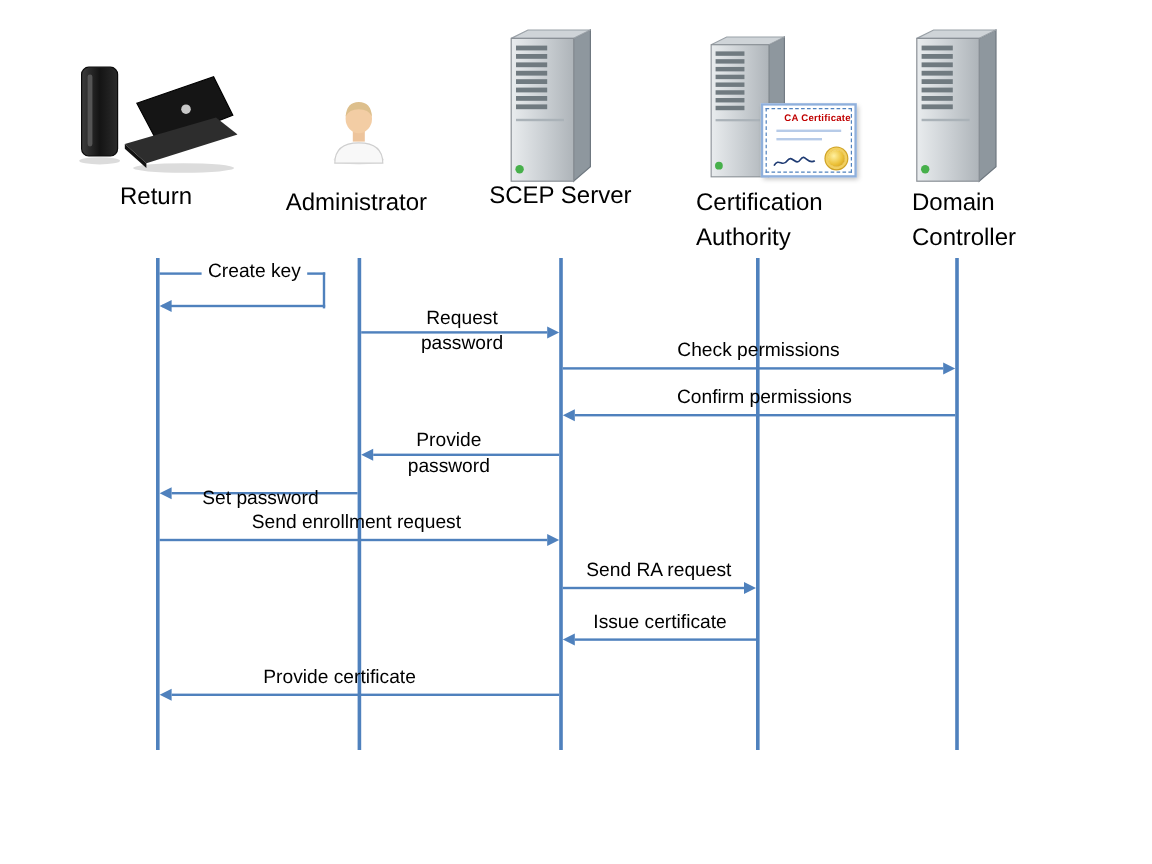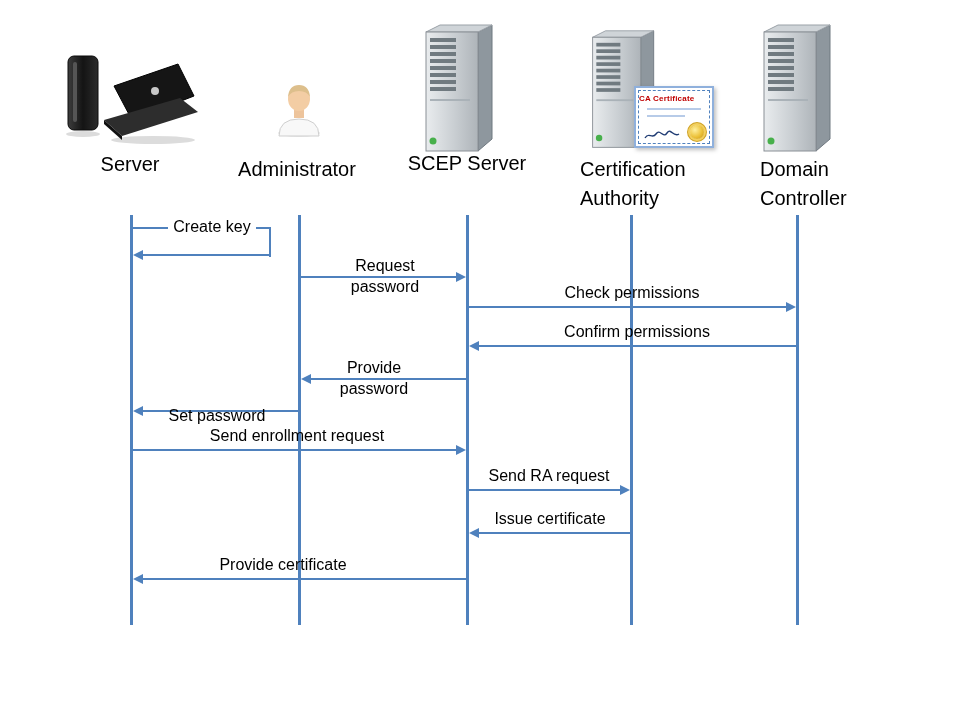--- a/index.html
+++ b/index.html
@@ -22,21 +22,21 @@
   .arrow.left  { border-right:10px solid var(--accent,#4f81bd); }
   .msg-label { position:absolute; font-size:16px; text-align:center; white-space:nowrap; }
   .msg-label.wrap { white-space:normal; line-height:21px;text-align:center; }
   .icon { position:absolute; }
   .cert {
     position:absolute; left:634px; top:86px; width:80px; height:62px;
     background:#ffffff; border:2px solid #8fb0dc;
     box-shadow:2px 2px 4px rgba(0,0,0,.25); z-index:5;
   }
   .cert-inner { position:absolute; inset:2px; border:1px dashed var(--accent,#4f81bd); }
-  .cert-title { margin-top:3px; text-align:left; font-size:8px; font-weight:bold; color:var(--ca_title,#c00000); letter-spacing:.2px; }
+  .cert-title { margin-top:3px; text-align:right; font-size:8px; font-weight:bold; color:var(--ca_title,#c00000); letter-spacing:.2px; }
   .cert-line { height:2px; background:#b7cbe8; margin:5px 8px 0; }
   .cert-line.l2 { margin-right:24px; }
   .cert-sign { position:absolute; left:4px; bottom:2px; }
   .cert-seal {
     position:absolute; right:5px; bottom:4px; width:14px; height:14px; border-radius:50%;
     background:radial-gradient(circle at 35% 35%, #fff0a0, #ecc23a 55%, #c8920f);
     box-shadow:0 0 0 2px #f2d060, 0 0 0 3px #cfa225;
   }
 </style>
 </head>
@@ -122,21 +122,21 @@
       <div class="cert-seal"></div>
     </div>
   </div>
 
   <div class="icon" style="left:759px; top:24px; width:80px; height:130px;">
     <svg width="80" height="130">
         <use href="#tower" xlink:href="#tower" width="80" height="130"></use>
       </svg>
   </div>
 
-  <div class="actor-label center" style="left:94px; top:153px; width:72px;">Server</div>
+  <div class="actor-label center" style="left:94px; top:153px; width:72px;">Return</div>
   <div class="actor-label center" style="left:405px; top:152px; width:124px;">SCEP Server</div>
   <div class="actor-label center" style="left:227px; top:158px; width:140px;">Administrator</div>
   <div class="actor-label two-line" style="left:580px; top:155px; width:130px;">Certification Authority</div>
   <div class="actor-label two-line" style="left:760px; top:155px; width:112px;">Domain Controller</div>
 
   <div class="lifeline" style="left:130px;"></div>
   <div class="lifeline" style="left:298px;"></div>
   <div class="lifeline" style="left:466px;"></div>
   <div class="lifeline" style="left:630px;"></div>
   <div class="lifeline" style="left:796px;"></div>

